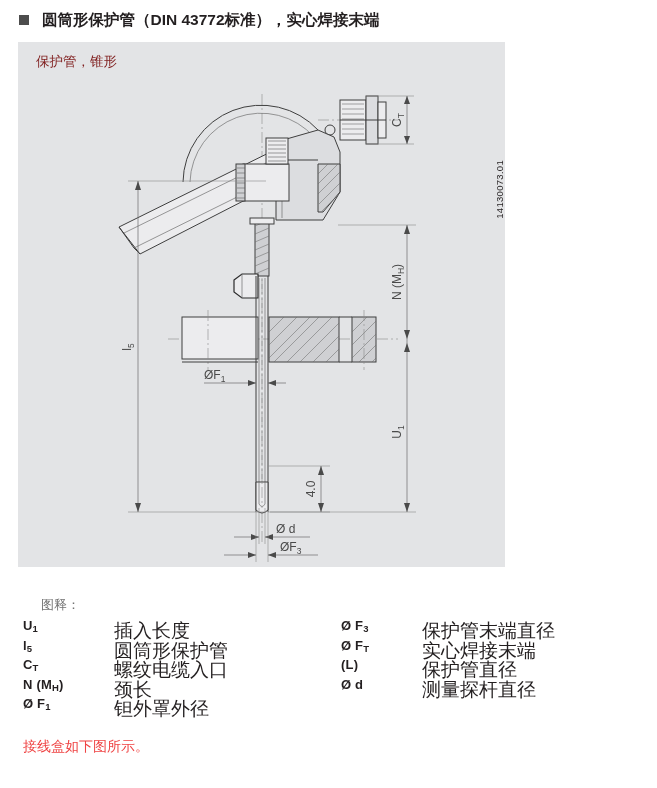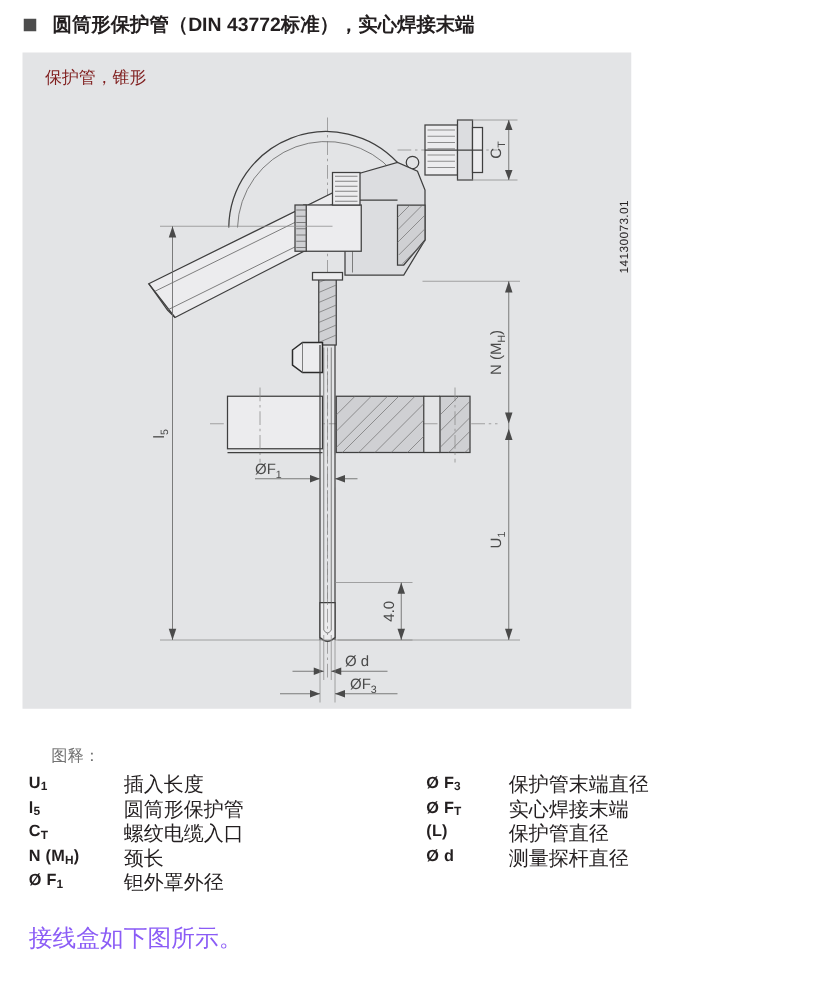--- a/index.html
+++ b/index.html
@@ -110,37 +110,38 @@
     color: #231f20;
     width: 76px;
     flex: 0 0 76px;
     letter-spacing: 0.2px;
   }
   #legend-col-right .legend-sym {
     width: 66px;
     flex: 0 0 66px;
   }
   .legend-desc {
-    font-size: 16px;
+    font-size: 19px;
     color: #231f20;
+    margin-left: 15px;
   }
   .legend-sym sub {
     font-size: 9.5px;
     vertical-align: baseline;
     position: relative;
     bottom: -2px;
   }
 
   
   #footer-note {
     position: absolute;
     left: 23px;
     top: 738px;
-    font-size: 19px;
-    color: #8b5cf6;
+    font-size: 14px;
+    color: #ef4444;
     white-space: nowrap;
   }
 
   
   .ln   { stroke: #3f3f3f; stroke-width: 1; fill: none; }
   .ln-t { stroke: #6e6e6e; stroke-width: 0.7; fill: none; }
   .ln-h { stroke: #2b2b2b; stroke-width: 1.2; fill: none; }
   .dim  { stroke: #6b6b6b; stroke-width: 0.7; fill: none; }
   .ext  { stroke: #8a8a8a; stroke-width: 0.6; fill: none; }
   .ctr  { stroke: #8a8a8a; stroke-width: 0.6; fill: none;

